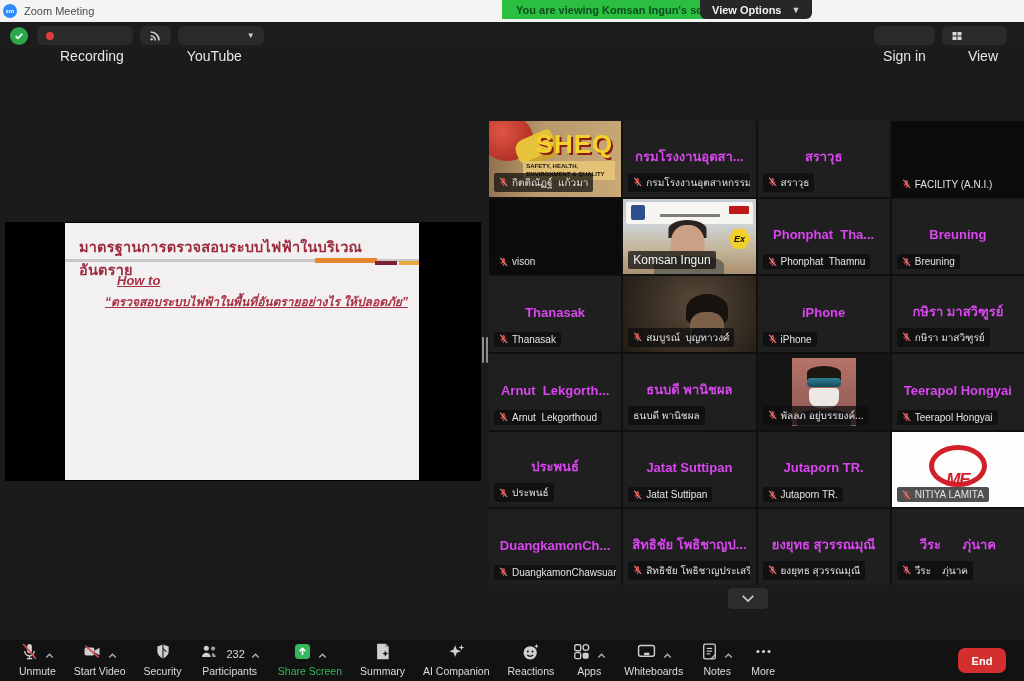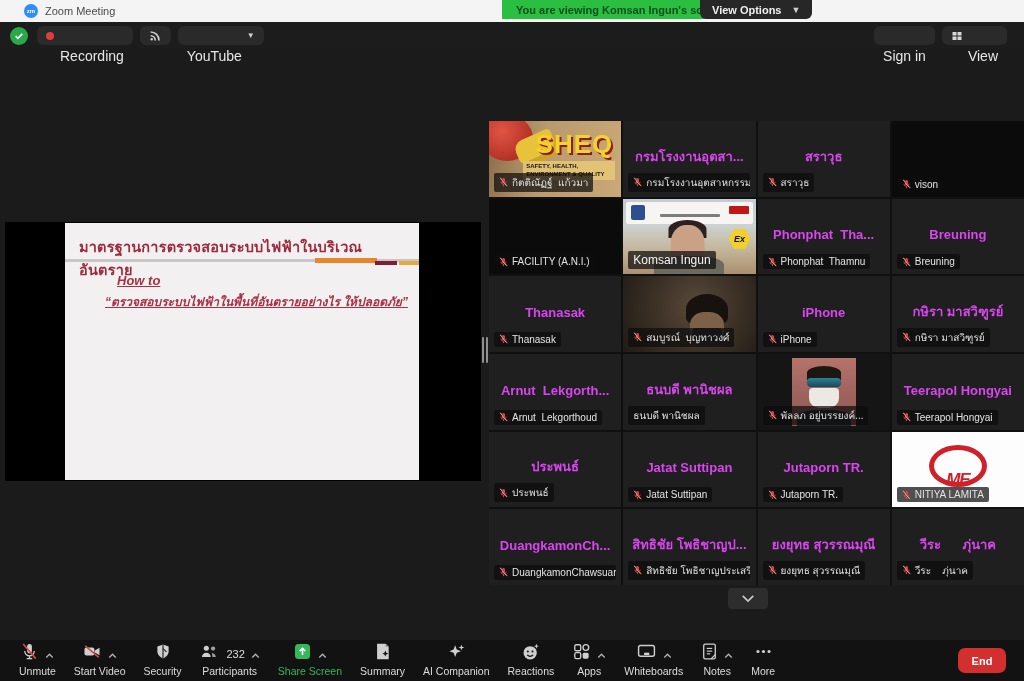--- a/index.html
+++ b/index.html
@@ -2,21 +2,21 @@
 <html><head>
 <meta charset="utf-8">
 <style>
   * { margin:0; padding:0; box-sizing:border-box; }
   html,body { width:1024px; height:681px; overflow:hidden;
     font-family:"Liberation Sans","DejaVu Sans",sans-serif; background:#1b1b1b; }
   .app { position:relative; width:1024px; height:681px; background:#1b1b1b; }
 
   
   .titlebar { position:absolute; left:0; top:0; width:1024px; height:22px;
-    background:#f4f4f4; display:flex; align-items:center; padding-left:24px; z-index:5; }
+    background:#f4f4f4; display:flex; align-items:center; padding-left:3px; z-index:5; }
   .zm-logo { width:14px; height:14px; border-radius:50%; background:#2d8cff; color:#fff;
     font-size:6px; font-weight:bold; display:flex; align-items:center; justify-content:center; }
   .win-title { font-size:11px; color:#4a4a4a; margin-left:7px; }
   .banner-green { position:absolute; left:502px; top:0; height:19px; background:#2abf41;
     display:flex; align-items:center; padding:0 14px; z-index:6; }
   .banner-green span { font-size:11px; font-weight:bold; color:#0d4d1e; }
   .view-options { position:absolute; left:700px; top:0; height:19px; background:#272727;
     border-radius:0 0 6px 6px; display:flex; align-items:center; gap:10px; padding:0 12px; z-index:6; cursor:pointer; }
   .view-options span { font-size:11px; font-weight:bold; color:#f0f0f0; }
   .view-options .vo-caret { color:#cfcfcf; font-size:9px; }
@@ -235,30 +235,30 @@
                 <line x1="4.5" y1="1" x2="22.5" y2="23" stroke="#c03838" stroke-width="2.4"></line>
               </svg></span><span>สราวุธ</span></div>
         </div>
         <div class="tile black">
           <div class="tile-label"><span class="mic-s"><svg width="9" height="10" viewBox="0 0 24 26">
                 <path d="M12 2a4 4 0 0 1 4 4v6a4 4 0 0 1-8 0V6a4 4 0 0 1 4-4z" fill="#d84a4a"></path>
                 <path d="M5 12a7 7 0 0 0 14 0" stroke="#d84a4a" stroke-width="2.4" fill="none"></path>
                 <line x1="12" y1="19" x2="12" y2="24" stroke="#d84a4a" stroke-width="2.4"></line>
                 <line x1="3" y1="2" x2="21" y2="24" stroke="#e8e3e3" stroke-width="2"></line>
                 <line x1="4.5" y1="1" x2="22.5" y2="23" stroke="#c03838" stroke-width="2.4"></line>
+              </svg></span><span>FACILITY (A.N.I.)</span></div>
+        </div>
+        <div class="tile black">
+          <div class="tile-label"><span class="mic-s"><svg width="9" height="10" viewBox="0 0 24 26">
+                <path d="M12 2a4 4 0 0 1 4 4v6a4 4 0 0 1-8 0V6a4 4 0 0 1 4-4z" fill="#d84a4a"></path>
+                <path d="M5 12a7 7 0 0 0 14 0" stroke="#d84a4a" stroke-width="2.4" fill="none"></path>
+                <line x1="12" y1="19" x2="12" y2="24" stroke="#d84a4a" stroke-width="2.4"></line>
+                <line x1="3" y1="2" x2="21" y2="24" stroke="#e8e3e3" stroke-width="2"></line>
+                <line x1="4.5" y1="1" x2="22.5" y2="23" stroke="#c03838" stroke-width="2.4"></line>
               </svg></span><span>vison</span></div>
-        </div>
-        <div class="tile black">
-          <div class="tile-label"><span class="mic-s"><svg width="9" height="10" viewBox="0 0 24 26">
-                <path d="M12 2a4 4 0 0 1 4 4v6a4 4 0 0 1-8 0V6a4 4 0 0 1 4-4z" fill="#d84a4a"></path>
-                <path d="M5 12a7 7 0 0 0 14 0" stroke="#d84a4a" stroke-width="2.4" fill="none"></path>
-                <line x1="12" y1="19" x2="12" y2="24" stroke="#d84a4a" stroke-width="2.4"></line>
-                <line x1="3" y1="2" x2="21" y2="24" stroke="#e8e3e3" stroke-width="2"></line>
-                <line x1="4.5" y1="1" x2="22.5" y2="23" stroke="#c03838" stroke-width="2.4"></line>
-              </svg></span><span>FACILITY (A.N.I.)</span></div>
         </div>
         <div class="tile active">
           <div class="kom-bg">
       <div class="kom-banner">
               <b></b>
               <i></i>
               <i></i>
               <span class="kom-flag"></span>
             </div>
       <div class="kom-ex">Ex</div>

